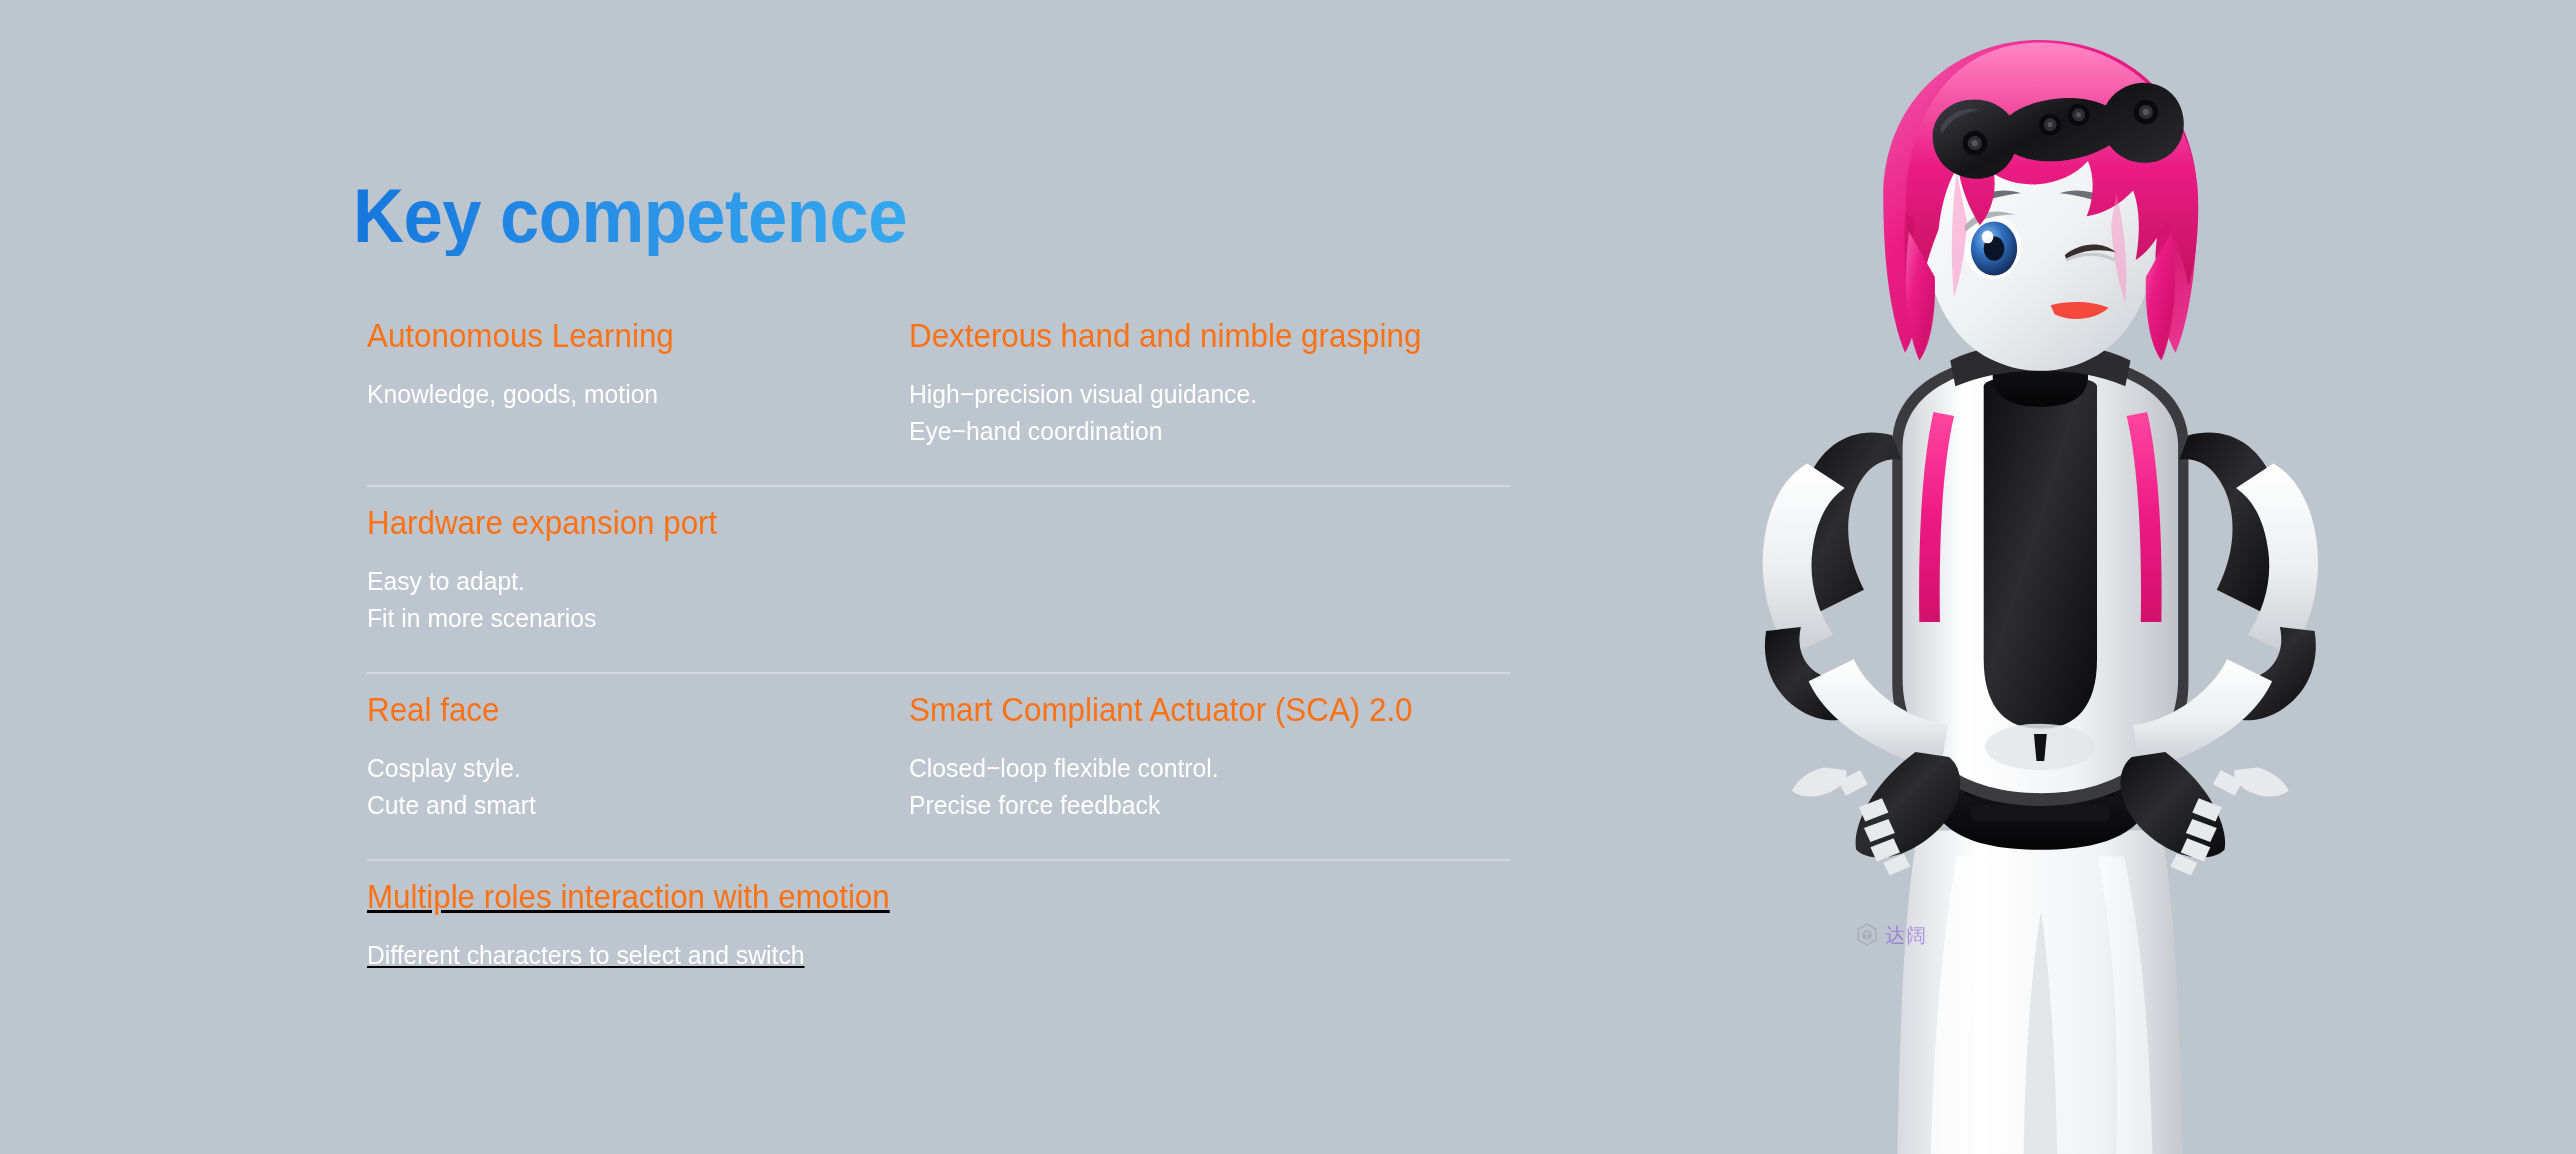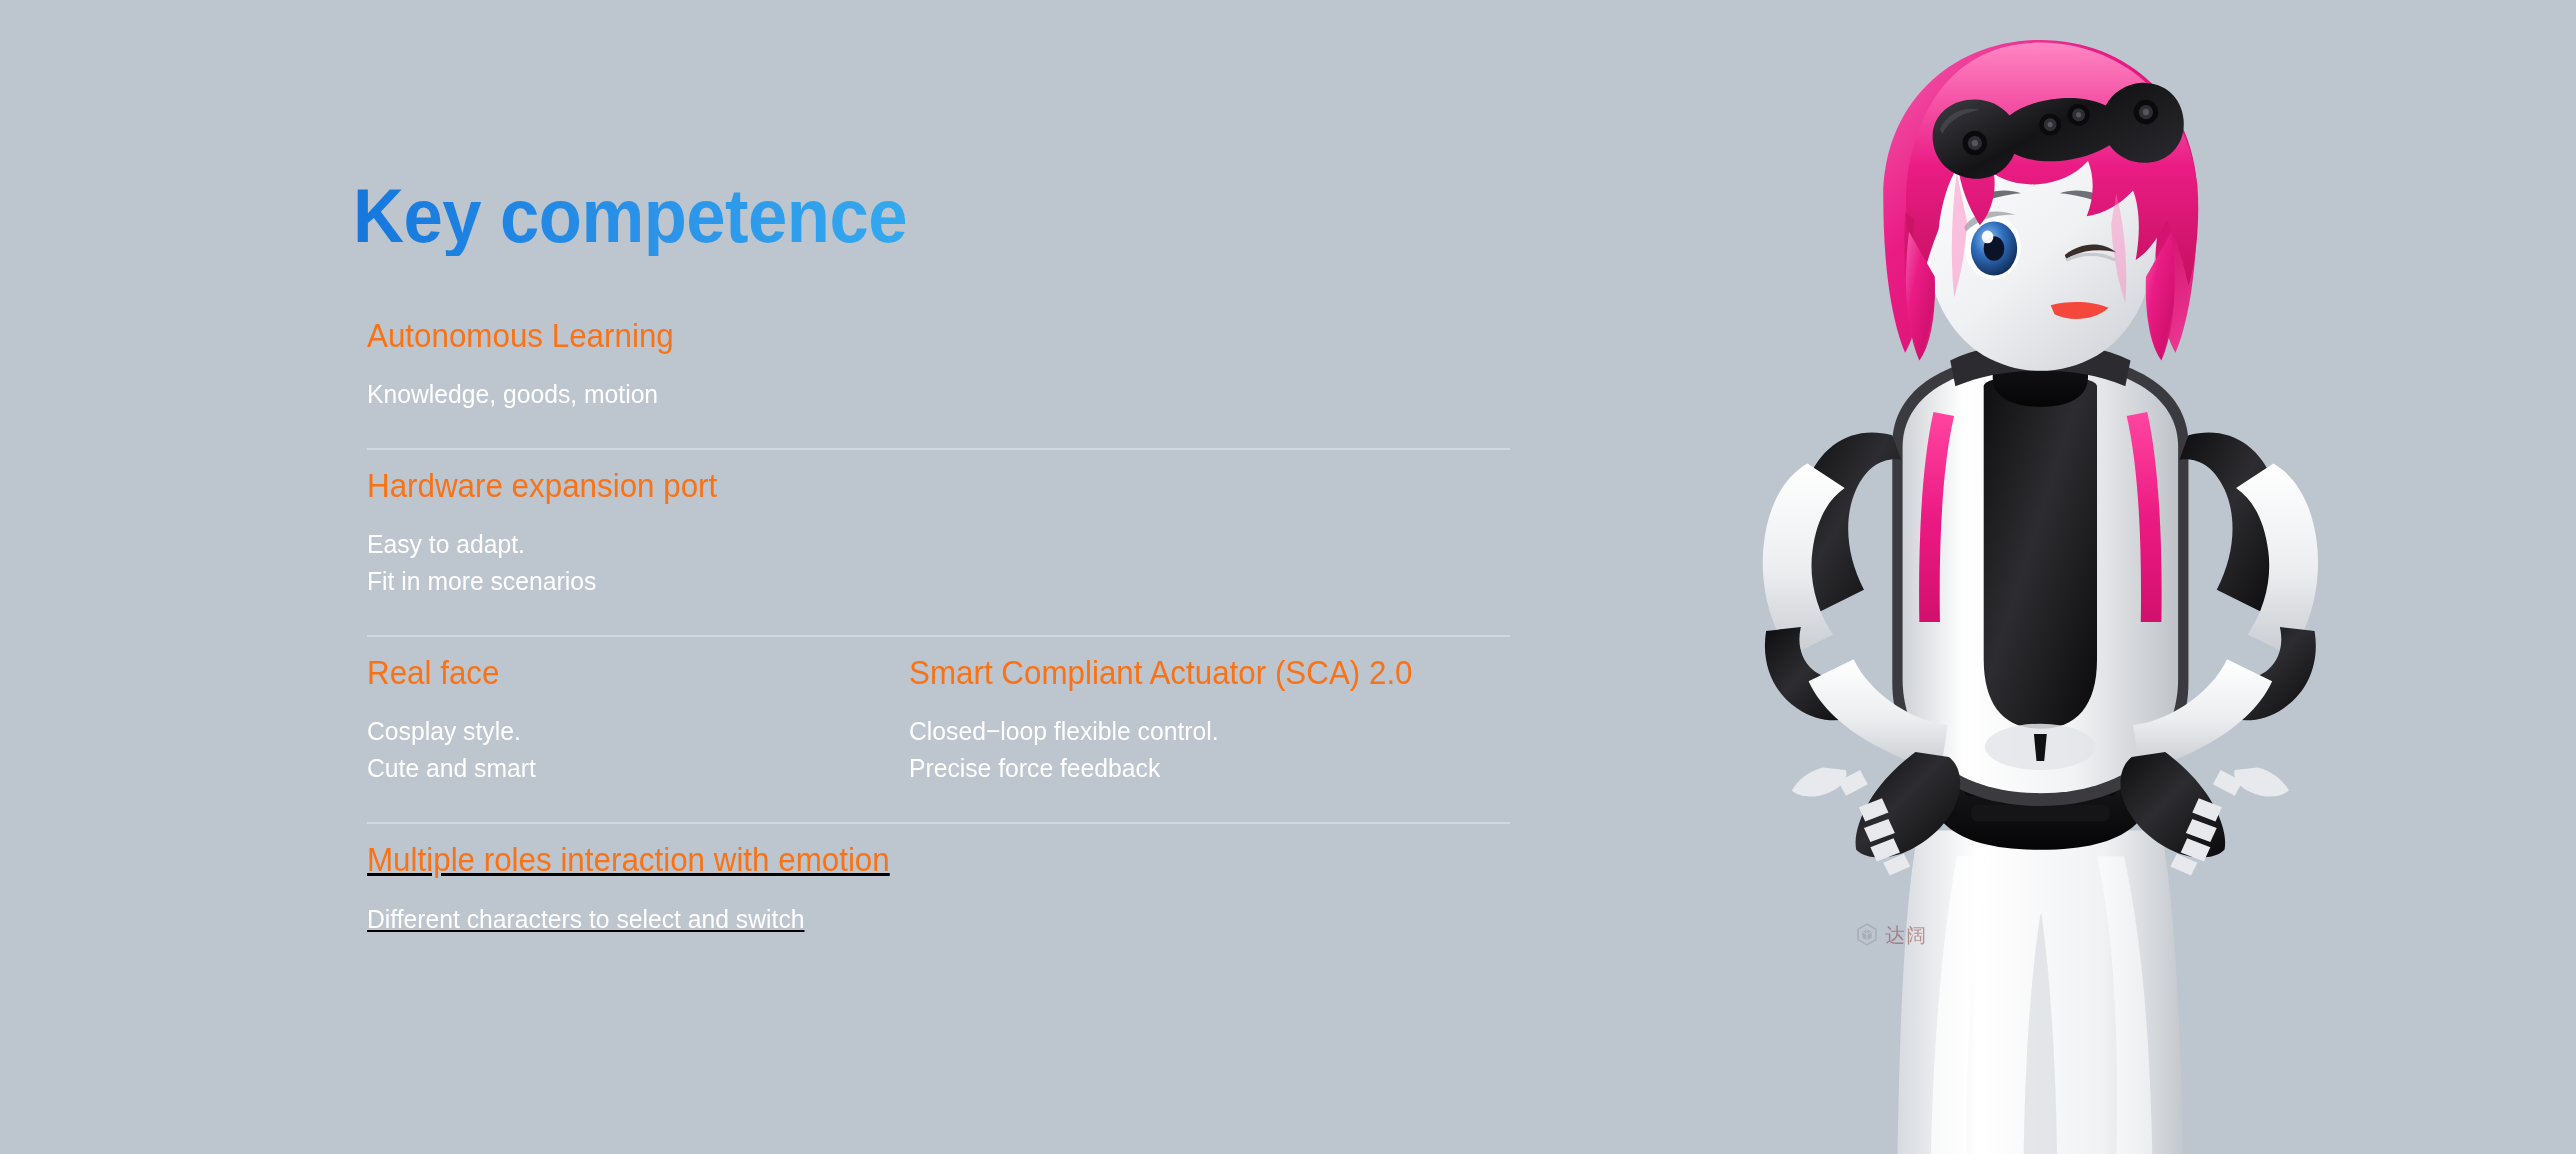--- a/index.html
+++ b/index.html
@@ -71,40 +71,45 @@
   .robot svg{display:block;width:100%;height:100%;}
 
   .logo-mark{
     position:absolute;
     left:1856px;top:923px;
     display:flex;align-items:center;gap:7px;
     opacity:.42;
   }
   .logo-mark .cube{width:22px;height:23px;}
   .logo-mark .cn{
-    font-size:20px;color:#7f1d1d;
+    font-size:20px;color:#6d28d9;
     font-family:"DejaVu Sans",sans-serif;
     letter-spacing:1.3px;line-height:1;
   }
 </style>
 </head>
 <body>
 
 <div class="slide">
 
   <div class="content">
 
     <h1 class="title">Key competence</h1>
 
     <div class="rows">
 
       <div class="row">
         <div class="cell left">
           <p class="heading">Autonomous Learning</p>
           <p class="desc">Knowledge, goods, motion</p>
+        </div>
+        <div class="cell right">
+          <p class="heading">Dexterous hand and nimble grasping</p>
+          <p class="desc">High−precision visual guidance.
+Eye−hand coordination</p>
         </div>
       </div>
 
       <div class="row">
         <div class="cell left">
           <p class="heading">Hardware expansion port</p>
           <p class="desc">Easy to adapt.
 Fit in more scenarios</p>
         </div>
       </div>

